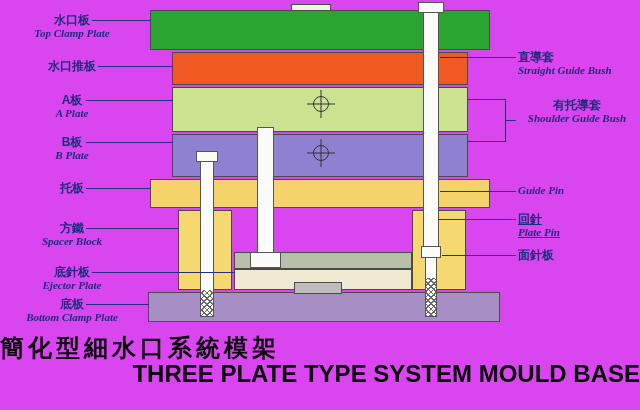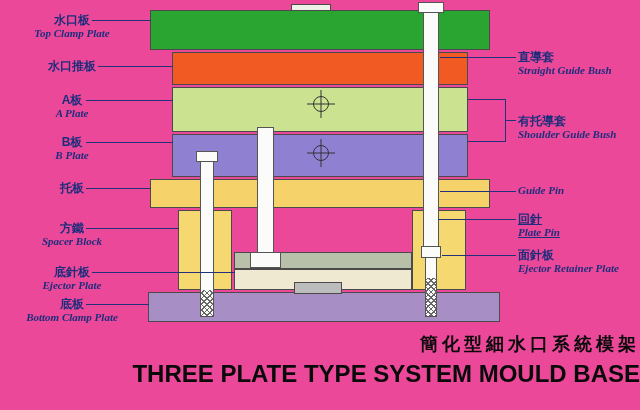--- a/index.html
+++ b/index.html
@@ -1,35 +1,35 @@
 <!DOCTYPE html>
 <html><head>
 <meta charset="utf-8">
 <style>
   html,body{margin:0;padding:0;}
   .canvas{
-    position:relative;width:640px;height:410px;background:#ec4899;
+    position:relative;width:640px;height:410px;background:#d946ef;
     font-family:"Liberation Sans",sans-serif;overflow:hidden;
   }
   .plate{position:absolute;border:1px solid #4a4a4a;box-sizing:border-box;z-index:2;}
   .pin{position:absolute;background:#fbfbf9;border:1px solid #555;box-sizing:border-box;z-index:5;}
   .hatch{position:absolute;left:0;right:0;bottom:0;
     background:
       repeating-linear-gradient(45deg,#666 0 1px,transparent 1px 4px),
       repeating-linear-gradient(-45deg,#666 0 1px,transparent 1px 4px);}
   .lline{position:absolute;height:1px;background:#23307a;z-index:8;}
   .bline{position:absolute;background:#23307a;z-index:8;}
   .lbl{position:absolute;color:#1c2d7c;z-index:9;}
   .lbl .zh{font-weight:bold;font-size:12px;line-height:14px;}
   .lbl .en{font-family:"Liberation Serif",serif;font-style:italic;font-weight:bold;font-size:11px;line-height:13px;}
   .lbl.left{left:8px;width:128px;text-align:center;}
   .lbl.right{left:518px;width:118px;text-align:left;}
   .xmark{position:absolute;z-index:6;}
-  .title-zh{position:absolute;top:332px;left:0;width:100%;text-align:right;
-    font-size:18px;font-weight:bold;letter-spacing:4px;color:#0a0a0a;z-index:9;}
+  .title-zh{position:absolute;top:332px;left:0;width:100%;text-align:left;
+    font-size:24px;font-weight:bold;letter-spacing:4px;color:#0a0a0a;z-index:9;}
   .title-en{position:absolute;top:360px;left:0;width:100%;text-align:right;
     font-size:24px;font-weight:bold;color:#0a0a0a;z-index:9;}
 </style>
 </head>
 <body>
 
 <div class="canvas">
 
   <div class="plate" style="left:291px;top:4px;width:40px;height:8px;background:#eef3e8;"></div>
   <div class="plate" style="left: 150px; top: 10px; width: 340px; height: 40px; background-color: rgb(42, 165, 50);"></div>
@@ -118,32 +118,31 @@
   </div>
   <div class="lbl left" style="top:297px;">
     <div class="zh">底板</div>
     <div class="en">Bottom Clamp Plate</div>
   </div>
 
   <div class="lbl right" style="top:50px;">
     <div class="zh">直導套</div>
     <div class="en">Straight Guide Bush</div>
   </div>
-  <div class="lbl right" style="top:114px;">
+  <div class="lbl right" style="top:98px;text-align:center;">
     <div class="zh">有托導套</div>
     <div class="en">Shoulder Guide Bush</div>
   </div>
   <div class="lbl right" style="top:184px;">
     <div class="en">Guide Pin</div>
   </div>
   <div class="lbl right" style="top:212px;text-decoration:underline;">
     <div class="zh">回針</div>
     <div class="en">Plate Pin</div>
   </div>
   <div class="lbl right" style="top:248px;">
     <div class="zh">面針板</div>
-    <div class="en">Ejector Retainer Plate</div>
   </div>
 
   <div class="title-zh">簡化型細水口系統模架</div>
   <div class="title-en">THREE PLATE TYPE SYSTEM MOULD BASE</div>
 
 </div>
 
 </body></html>

